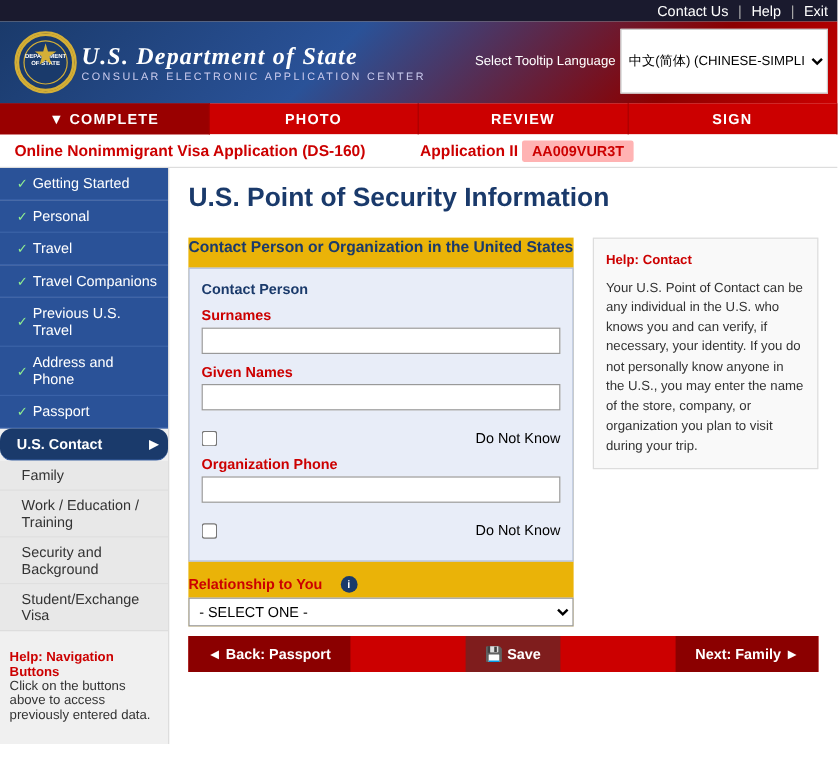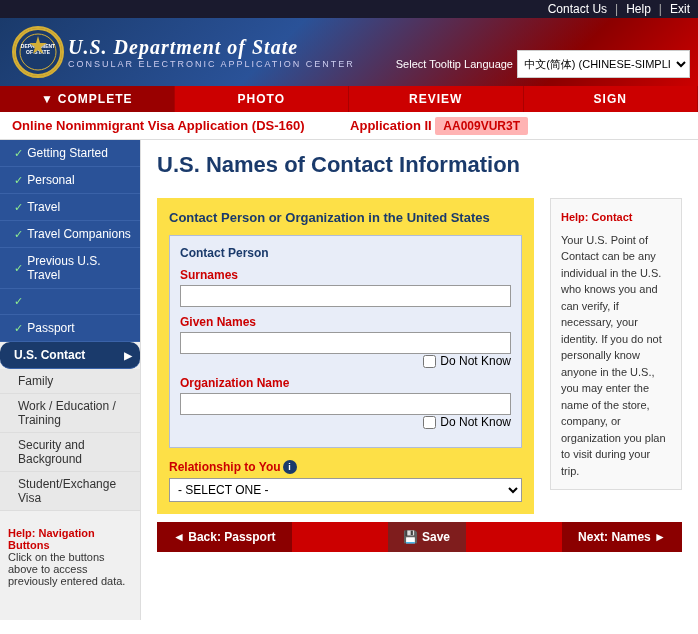--- a/index.html
+++ b/index.html
@@ -65,22 +65,21 @@
       font-size: 11px;
       color: #fff;
       display: flex;
       align-items: center;
       gap: 4px;
     }
     .tooltip-lang-area select {
       font-size: 11px;
       background: #fff;
       border: 1px solid #ccc;
-      padding: 6px 2px;
-      text-align: center;
+      padding: 19px 2px;
     }
 
     
     .nav-tabs {
       background: #cc0000;
       display: flex;
       align-items: stretch;
     }
     .nav-tab {
       padding: 6px 0;
@@ -179,22 +178,22 @@
       font-weight: bold;
       margin-bottom: 16px;
       padding-bottom: 4px;
     }
     .content-inner {
       display: flex;
       gap: 16px;
     }
     .form-section {
       flex: 1;
-      background: #fde047;
-      padding: 12px;
+      background: #eab308;
+      padding: 0;
     }
     .form-section-title {
       font-size: 13px;
       color: #1a3a6b;
       font-weight: bold;
       margin-bottom: 10px;
     }
     .contact-person-box {
       background: #e8edf8;
       border: 1px solid #b0bcd8;
@@ -220,36 +219,36 @@
       border: 1px solid #999;
       background: #fff;
       padding: 2px 4px;
       font-size: 12px;
     }
     .do-not-know {
       display: flex;
       align-items: center;
       gap: 4px;
       font-size: 12px;
-      margin-top: 0;
-      justify-content: flex-end;
+      margin-top: 16px;
+      justify-content: space-between;
     }
     .do-not-know input[type=checkbox] { cursor: pointer; }
     .org-section { margin-top: 8px; }
     .relationship-row {
       margin-top: 12px;
     }
     .relationship-label {
       font-size: 12px;
       color: #cc0000;
       font-weight: bold;
       margin-bottom: 4px;
       display: flex;
       align-items: center;
-      gap: 2px;
+      gap: 15px;
     }
     .info-icon {
       width: 14px;
       height: 14px;
       background: #1a3a6b;
       border-radius: 50%;
       color: #fff;
       font-size: 9px;
       display: inline-flex;
       align-items: center;
@@ -261,21 +260,21 @@
       width: 100%;
       height: 24px;
       border: 1px solid #999;
       background: #fff;
       font-size: 12px;
       padding: 2px 4px;
     }
 
     
     .help-panel {
-      width: 132px;
+      width: 188px;
       flex-shrink: 0;
     }
     .help-panel-content {
       background: #f9f9f9;
       border: 1px solid #ddd;
       padding: 10px;
       font-size: 11px;
       color: #333;
       line-height: 1.5;
     }
@@ -393,20 +392,21 @@
     <div class="sidebar-item">
       <span class="checkmark">✓</span>
       <span>Travel Companions</span>
     </div>
     <div class="sidebar-item">
       <span class="checkmark">✓</span>
       <span>Previous U.S. Travel</span>
     </div>
     <div class="sidebar-item">
       <span class="checkmark">✓</span>
+      <span>Address and Phone</span>
     </div>
     <div class="sidebar-item">
       <span class="checkmark">✓</span>
       <span>Passport</span>
     </div>
     <div class="sidebar-item active">
       <span>U.S. Contact</span>
       <span class="arrow">▶</span>
     </div>
     <div class="sidebar-sub">
@@ -422,21 +422,21 @@
       <span>Student/Exchange Visa</span>
     </div>
 
     <div class="sidebar-help">
       <div class="help-title">Help: Navigation Buttons</div>
       <div>Click on the buttons above to access previously entered data.</div>
     </div>
   </div>
 
   <div class="content">
-    <div class="page-title">U.S. Names of Contact Information</div>
+    <div class="page-title">U.S. Point of Security Information</div>
 
     <div class="content-inner">
 
       <div class="form-section">
         <div class="form-section-title">Contact Person or Organization in the United States</div>
 
         <div class="contact-person-box">
           <div class="contact-person-title">Contact Person</div>
 
           <div class="field-group">
@@ -447,21 +447,21 @@
           <div class="field-group">
             <label class="field-label">Given Names</label>
             <input class="field-input" type="text" value="" style="">
             <div class="do-not-know">
               <input type="checkbox" style="">
               <span>Do Not Know</span>
             </div>
           </div>
 
           <div class="org-section field-group">
-            <label class="field-label">Organization Name</label>
+            <label class="field-label">Organization Phone</label>
             <input class="field-input" type="text" value="" style="">
             <div class="do-not-know">
               <input type="checkbox" style="">
               <span>Do Not Know</span>
             </div>
           </div>
         </div>
 
         <div class="relationship-row">
           <div class="relationship-label">
@@ -491,16 +491,16 @@
             <span>Contact</span>
           </div>
           <p>Your U.S. Point of Contact can be any individual in the U.S. who knows you and can verify, if necessary, your identity. If you do not personally know anyone in the U.S., you may enter the name of the store, company, or organization you plan to visit during your trip.</p>
         </div>
       </div>
     </div>
 
     <div class="bottom-nav">
       <button class="btn-nav">◄ Back: Passport</button>
       <button class="btn-save">💾 Save</button>
-      <button class="btn-nav">Next: Names ►</button>
+      <button class="btn-nav">Next: Family ►</button>
     </div>
   </div>
 </div>
 
 </body></html>

